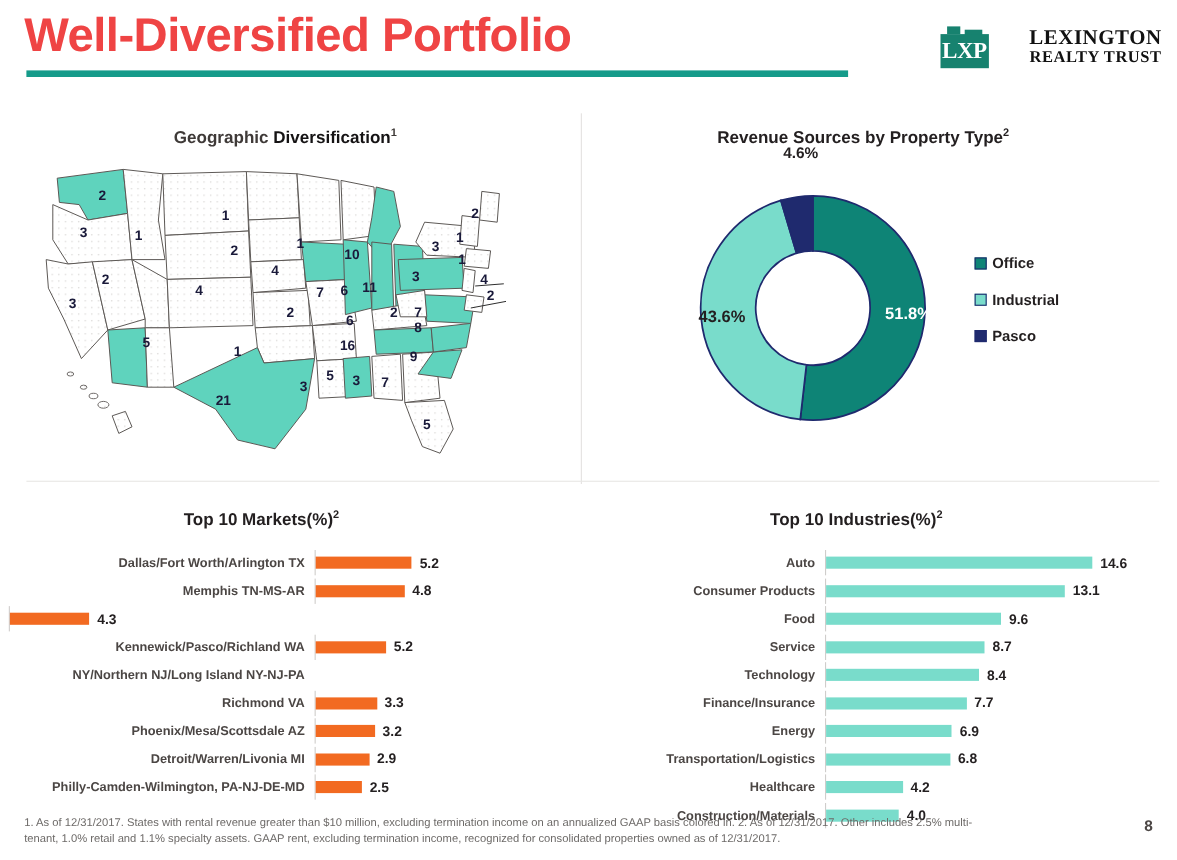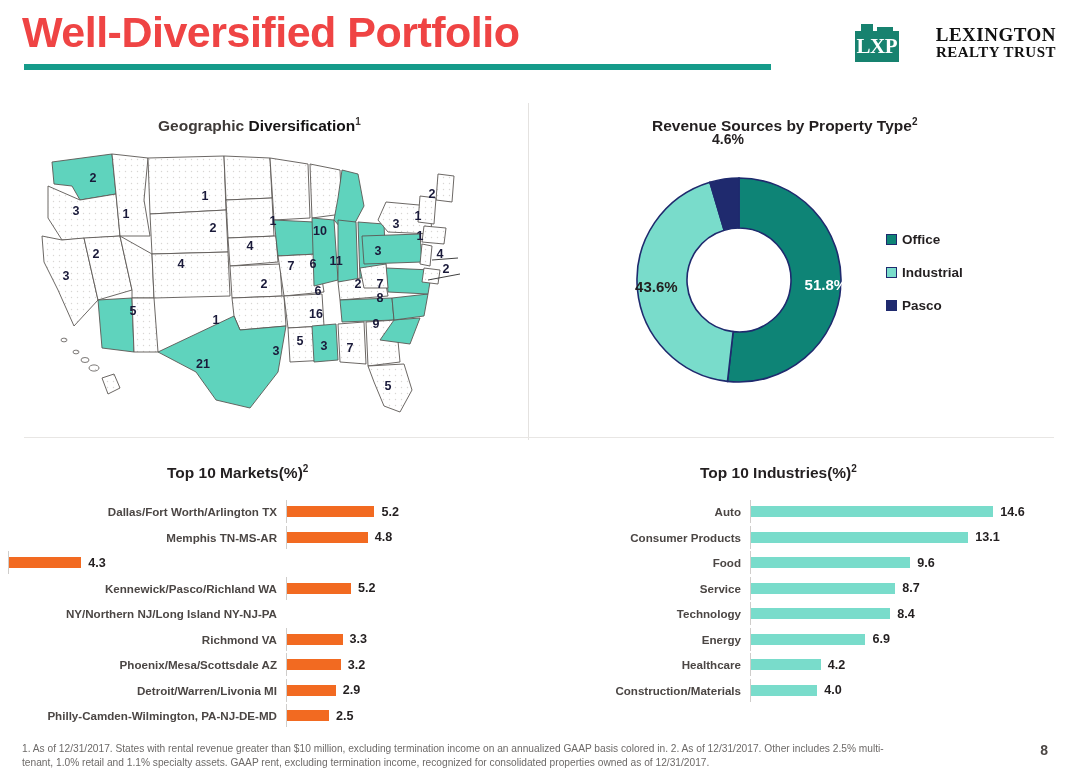--- a/index.html
+++ b/index.html
@@ -350,24 +350,38 @@
         </div>
       </div>
       <div class="brow">
         <div class="blabel">Technology</div>
         <div class="btrack">
           <div class="bfill" style="background: rgb(121, 220, 203); width: 139.341px;"></div>
           <div class="bval">8.4</div>
         </div>
       </div>
       <div class="brow">
+        <div class="blabel">Finance/Insurance</div>
+        <div class="btrack">
+          <div class="bfill" style="background: rgb(121, 220, 203); width: 127.729px;"></div>
+          <div class="bval">7.7</div>
+        </div>
+      </div>
+      <div class="brow">
         <div class="blabel">Energy</div>
         <div class="btrack">
           <div class="bfill" style="background: rgb(121, 220, 203); width: 114.459px;"></div>
           <div class="bval">6.9</div>
+        </div>
+      </div>
+      <div class="brow">
+        <div class="blabel">Transportation/Logistics</div>
+        <div class="btrack">
+          <div class="bfill" style="background: rgb(121, 220, 203); width: 112.8px;"></div>
+          <div class="bval">6.8</div>
         </div>
       </div>
       <div class="brow">
         <div class="blabel">Healthcare</div>
         <div class="btrack">
           <div class="bfill" style="background: rgb(121, 220, 203); width: 69.6706px;"></div>
           <div class="bval">4.2</div>
         </div>
       </div>
       <div class="brow">

